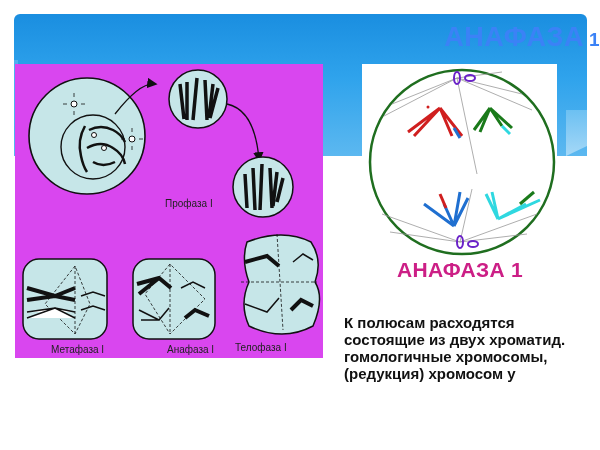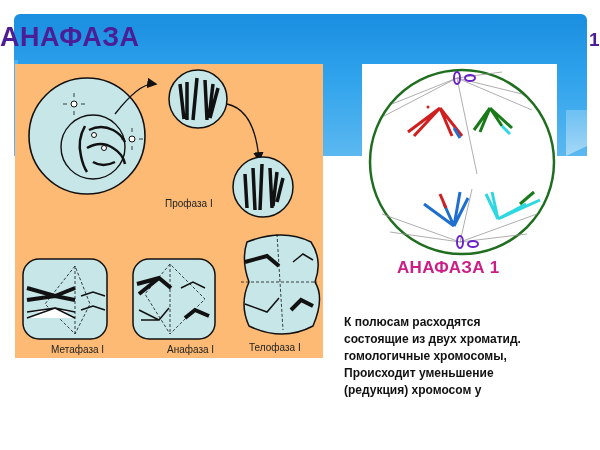--- a/index.html
+++ b/index.html
@@ -5,29 +5,29 @@
   html, body { margin:0; padding:0; }
   body { width:600px; height:450px; background:#ffffff; position:relative; overflow:hidden;
          font-family:"Liberation Sans", "DejaVu Sans", sans-serif; }
   .frame { position:absolute; left:14px; top:14px; width:573px; height:142px;
            border-radius:6px 6px 0 0;
            background:linear-gradient(180deg,#1a8ee0 0%,#2fa3ec 45%,#5cb8f0 100%); }
   .frame-left-strip { position:absolute; left:14px; top:60px; width:4px; height:66px; background:#4fb1ef; }
   .frame-right-cut { position:absolute; left:566px; top:110px; width:21px; height:46px;
            background:linear-gradient(180deg,#6cc0f2,#a5d8f7); clip-path:polygon(0 0,100% 0,100% 78%,0 100%); }
   .title { position:absolute; left:0; top:14px; width:600px; height:46px; display:flex;
-           justify-content:space-between; align-items:center; color:#4c1d95; font-weight:bold;
+           justify-content:flex-end; align-items:center; color:#3b82f6; font-weight:bold;
            font-size:27px; letter-spacing:0.5px; }
   .title .num { font-size:19px; margin-left:5px; margin-top:6px; }
-  .left-panel { position:absolute; left:15px; top:64px; width:308px; height:294px; background:#fdba74; }
+  .left-panel { position:absolute; left:15px; top:64px; width:308px; height:294px; background:#d946ef; }
   .right-panel { position:absolute; left:362px; top:64px; width:195px; height:196px; background:#ffffff; }
   svg { position:absolute; left:0; top:0; }
   .cap { position:absolute; font-size:10px; color:#222; }
-  .right-title { position:absolute; left:397px; top:258px; font-size:17px; font-weight:bold; color:#cc1f86; letter-spacing:0.3px; }
-  .desc { position:absolute; left:344px; top:314px; width:250px; font-size:12px; font-weight:bold;
+  .right-title { position:absolute; left:397px; top:258px; font-size:21px; font-weight:bold; color:#cc1f86; letter-spacing:0.3px; }
+  .desc { position:absolute; left:344px; top:314px; width:250px; font-size:15px; font-weight:bold;
           color:#111; line-height:17px; }
   .desc div { white-space:nowrap; }
 </style>
 </head>
 <body>
 
 <div class="frame"></div>
 <div class="frame-left-strip"></div>
 <div class="frame-right-cut"></div>
 
@@ -104,21 +104,21 @@
       <line x1="262" y1="170" x2="268" y2="266" stroke="#111" stroke-width="0.8" stroke-dasharray="3,2"></line>
       <path d="M230,198 l22,-6 l12,10" stroke="#111" stroke-width="4" fill="none"></path>
       <path d="M278,198 l10,-8 l10,6" stroke="#111" stroke-width="1.5" fill="none"></path>
       <path d="M230,240 l22,8 l12,-14" stroke="#111" stroke-width="1.5" fill="none"></path>
       <path d="M276,246 l10,-10 l12,6" stroke="#111" stroke-width="4" fill="none"></path>
     </g>
   </svg>
   <div class="cap" style="left:150px;top:134px;">Профаза I</div>
   <div class="cap" style="left:36px;top:280px;">Метафаза I</div>
   <div class="cap" style="left:152px;top:280px;">Анафаза I</div>
-  <div class="cap" style="left:234px;top:278px;">Телофаза I</div>
+  <div class="cap" style="left:220px;top:278px;">Телофаза I</div>
 </div>
 
 <div class="right-panel">
   <svg width="195" height="196" viewBox="0 0 195 196">
     <circle cx="100" cy="98" r="92" fill="#fff" stroke="#1f6e1f" stroke-width="2.5"></circle>
     <g stroke="#999" stroke-width="0.8" fill="none">
       <line x1="95" y1="14" x2="30" y2="40"></line>
         <line x1="95" y1="14" x2="22" y2="52"></line>
       <line x1="95" y1="14" x2="160" y2="30"></line>
         <line x1="95" y1="14" x2="170" y2="46"></line>
@@ -154,15 +154,14 @@
       <path d="M158,140 L172,128" stroke="#1a7a1a" stroke-width="3"></path>
     </g>
   </svg>
 </div>
 <div class="right-title">АНАФАЗА 1</div>
 
 <div class="desc">
   <div>К полюсам расходятся</div>
   <div>состоящие из двух хроматид.</div>
   <div>гомологичные хромосомы,</div>
-  <div>Происходит уменьшение</div>
   <div>(редукция) хромосом у</div>
 </div>
 
 </body></html>

